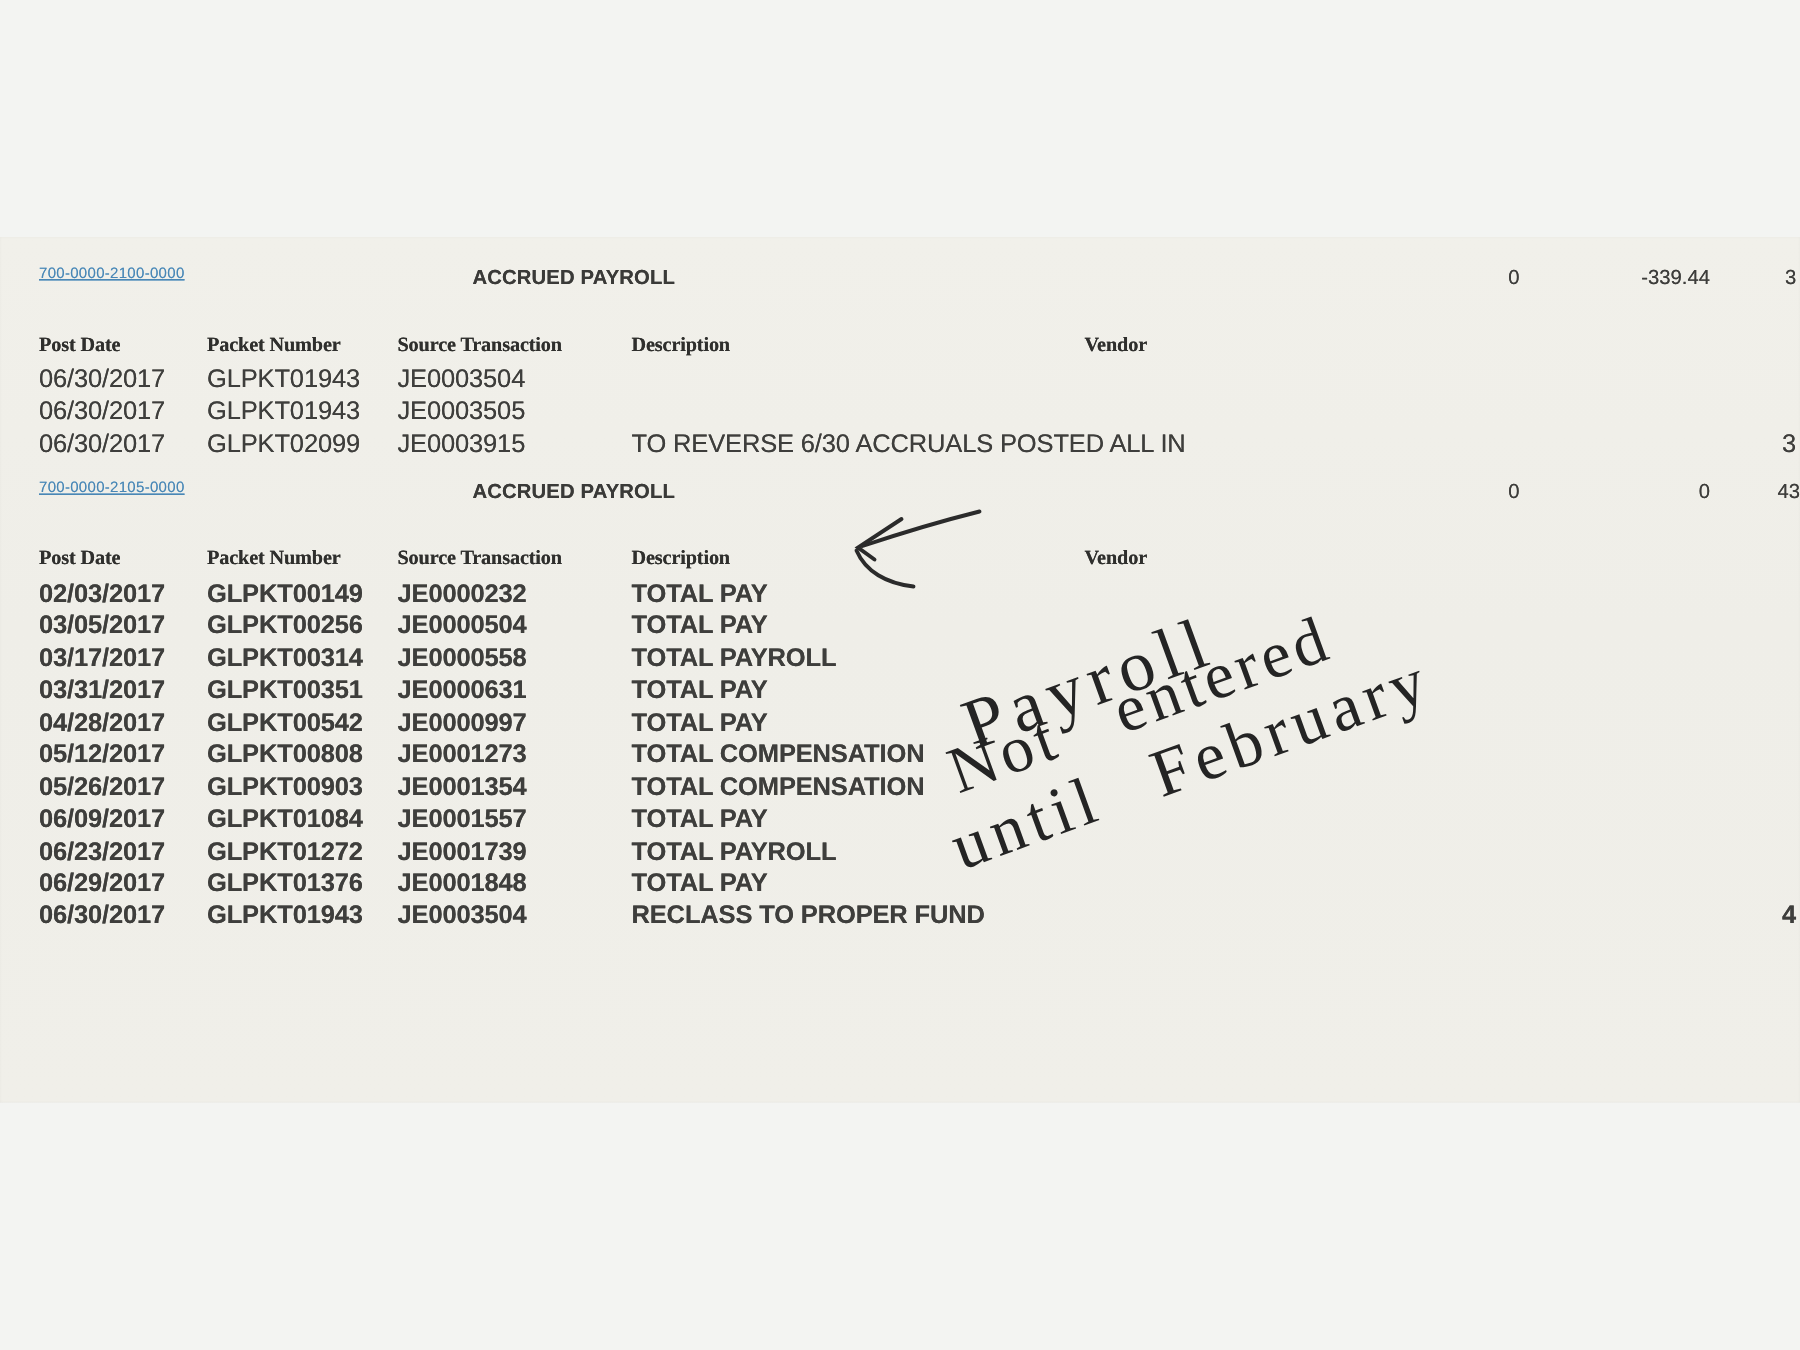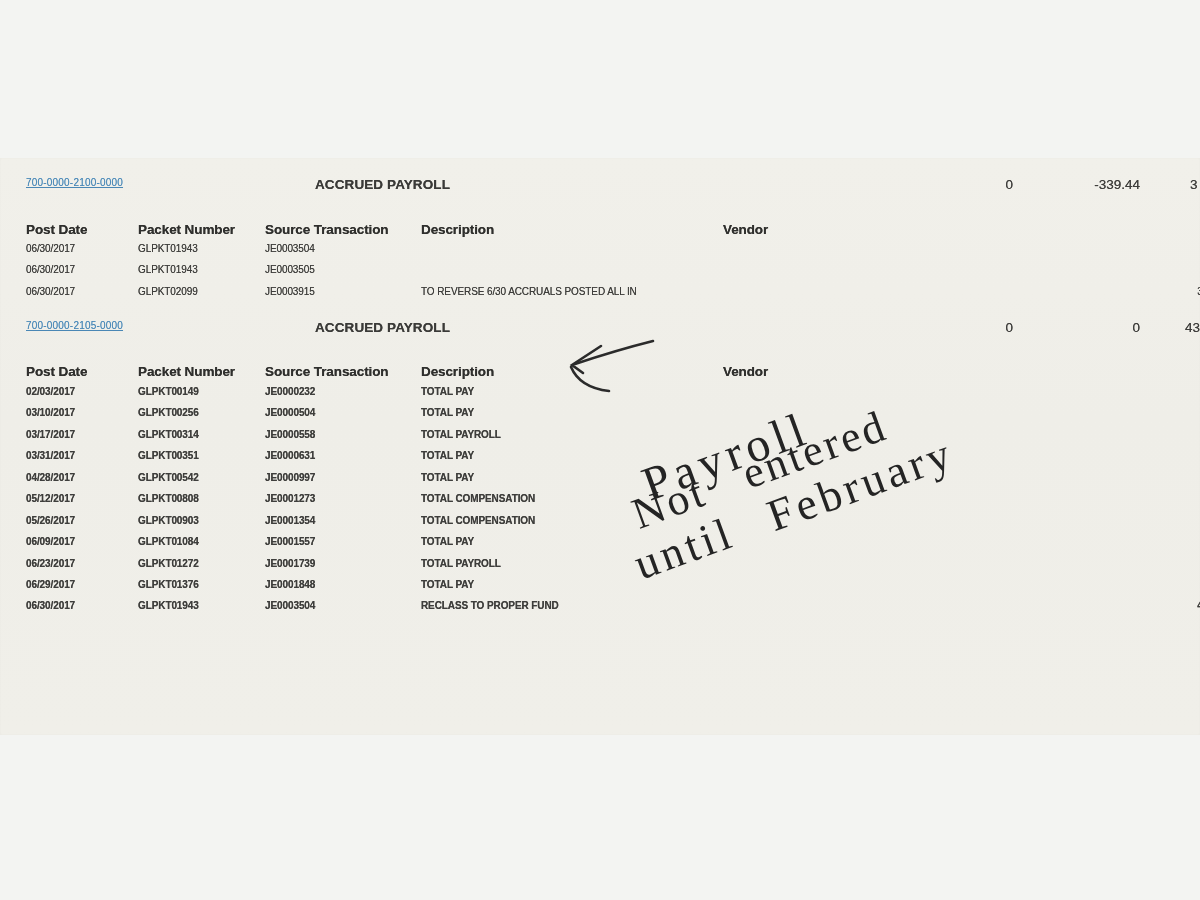--- a/index.html
+++ b/index.html
@@ -11,24 +11,24 @@
   .acct-link{position:absolute;left:26px;font-size:10px;color:#4a87b5;
     text-decoration:underline;text-shadow:0 0 0.4px #7fb0d2;letter-spacing:0.2px;}
   .acct-name{position:absolute;left:315px;font-size:13.5px;color:#3a3a38;
     font-weight:600;text-shadow:0 0 0.4px #55544f;letter-spacing:0.1px;}
   .sum{position:absolute;font-size:13.5px;color:#3d3d3b;text-shadow:0 0 0.4px #5a5955;}
   .sum-1{right:187px;text-align:right;}
   .sum-2{right:60px;text-align:right;}
   .sum-3{left:1190px;width:24px;}
   .sum-3b{left:1185px;width:24px;}
   .colhead{position:absolute;left:0;width:972px;height:18px;font-weight:bold;
-    font-size:13.5px;color:#2f2f2d;text-shadow:0 0 0.4px #4a4a46;letter-spacing:-0.1px;}
+    font-size:13.5px;color:#2f2f2d;text-shadow:0 0 0.4px #4a4a46;letter-spacing:-0.1px;font-family:Liberation Serif, serif;}
   .rows{position:absolute;left:0;width:1200px;}
-  .row{position:relative;height:21.45px;font-size:10px;color:#3e3e3c;
-    text-shadow:0 0 0.4px #5c5b56;letter-spacing:-0.1px;text-align:center;}
+  .row{position:relative;height:21.45px;font-size:17px;color:#3e3e3c;
+    text-shadow:0 0 0.4px #5c5b56;letter-spacing:-0.1px;}
   .c-date{position:absolute;left:26px;}
   .c-packet{position:absolute;left:138px;}
   .c-source{position:absolute;left:265px;}
   .c-desc{position:absolute;left:421px;}
   .c-vendor{position:absolute;left:723px;}
   .c-amt{position:absolute;left:1188px;width:24px;}
   .hand{position:absolute;font-family:cursive;color:#242424;
     transform:rotate(-20deg);transform-origin:left center;white-space:nowrap;}
   .hand-1{left:644px;top:300px;font-size:48px;letter-spacing:5px;}
   .hand-2{left:634px;top:332px;font-size:44px;letter-spacing:3px;word-spacing:28px;}
@@ -99,21 +99,21 @@
     <div class="rows" style="top:228px;font-weight:bold;">
         <div class="row">
     <span class="c-date">02/03/2017</span>
     <span class="c-packet">GLPKT00149</span>
     <span class="c-source">JE0000232</span>
     <span class="c-desc">TOTAL PAY</span>
     <span class="c-vendor"></span>
     <span class="c-amt"></span>
   </div>
         <div class="row">
-    <span class="c-date">03/10/2017</span>
+    <span class="c-date">03/05/2017</span>
     <span class="c-packet">GLPKT00256</span>
     <span class="c-source">JE0000504</span>
     <span class="c-desc">TOTAL PAY</span>
     <span class="c-vendor"></span>
     <span class="c-amt"></span>
   </div>
         <div class="row">
     <span class="c-date">03/17/2017</span>
     <span class="c-packet">GLPKT00314</span>
     <span class="c-source">JE0000558</span>

